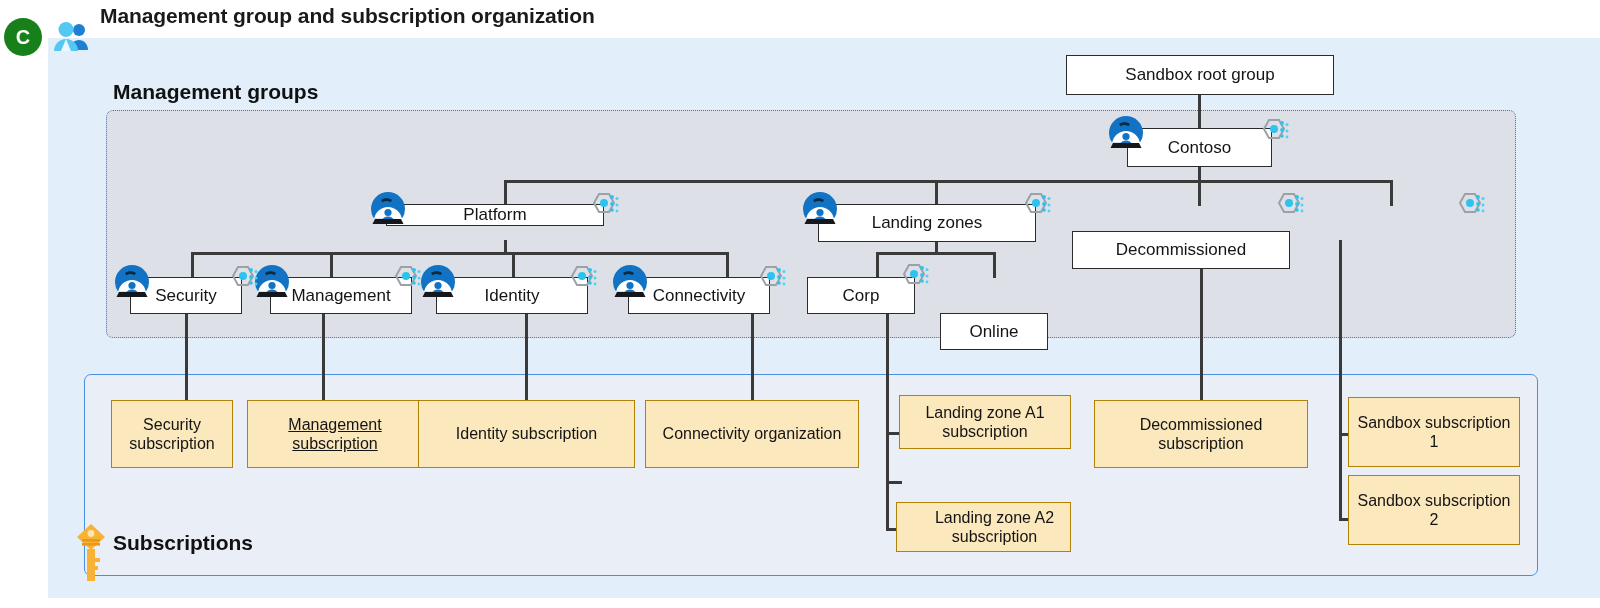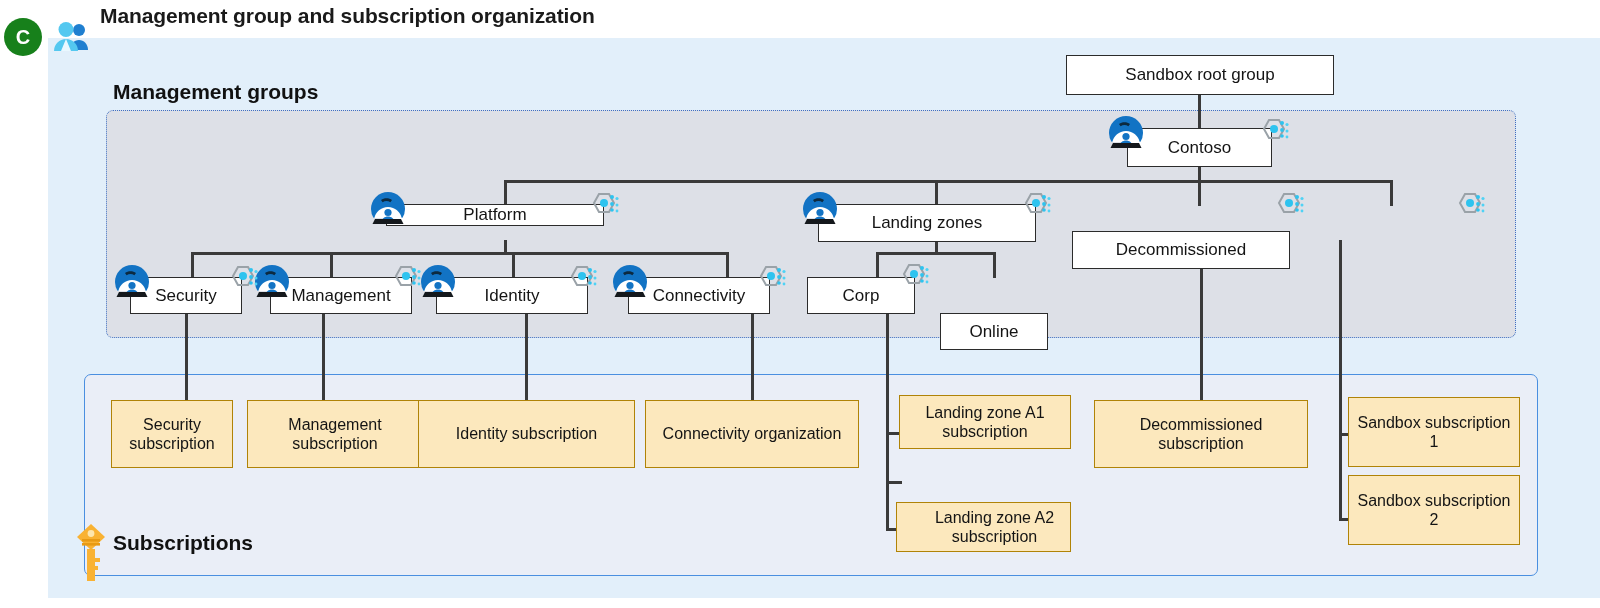--- a/index.html
+++ b/index.html
@@ -157,21 +157,21 @@
 
   <div class="node" style="left:130px;top:277px;width:112px;height:37px;">Security</div>
   <div class="node" style="left:270px;top:277px;width:142px;height:37px;">Management</div>
   <div class="node" style="left:436px;top:277px;width:152px;height:37px;">Identity</div>
   <div class="node" style="left:628px;top:277px;width:142px;height:37px;">Connectivity</div>
 
   <div class="node" style="left:807px;top:277px;width:108px;height:37px;text-align:right;">Corp</div>
   <div class="node" style="left:940px;top:277px;width:108px;height:37px;margin-top:36px;">Online</div>
 
   <div class="sub" style="left:111px;top:400px;width:122px;height:68px;">Security subscription</div>
-  <div class="sub" style="left:247px;top:400px;width:176px;height:68px;">Management subscription</div>
+  <div class="sub" style="left:247px;top:400px;width:176px;height:68px;text-decoration:underline;">Management subscription</div>
   <div class="sub" style="left:418px;top:400px;width:217px;height:68px;">Identity subscription</div>
   <div class="sub" style="left:645px;top:400px;width:214px;height:68px;">Connectivity organization</div>
 
   <div class="sub" style="left:899px;top:395px;width:172px;height:54px;">Landing zone A1 subscription</div>
   <div class="sub" style="left:896px;top:502px;width:175px;height:50px;padding-left:28px;">Landing zone A2 subscription</div>
 
   <div class="sub" style="left:1094px;top:400px;width:214px;height:68px;">Decommissioned subscription</div>
 
   <div class="sub" style="left:1348px;top:397px;width:172px;height:70px;">Sandbox subscription 1</div>
   <div class="sub" style="left:1348px;top:475px;width:172px;height:70px;">Sandbox subscription 2</div>

